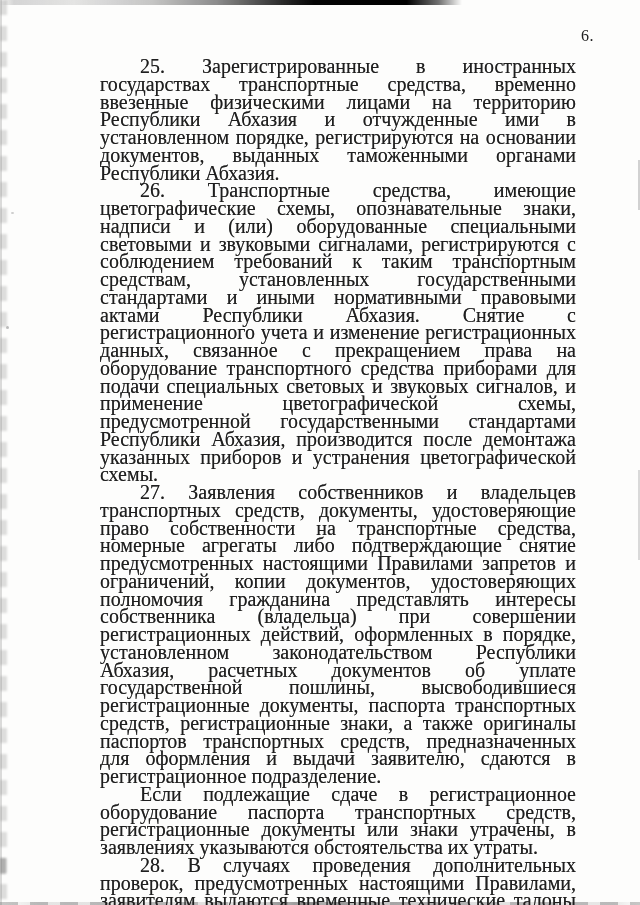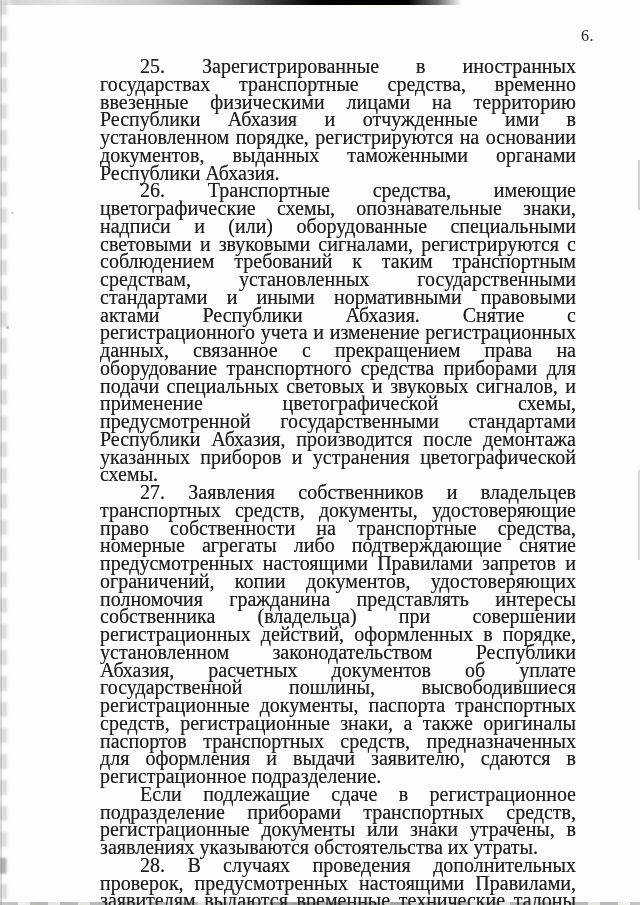--- a/index.html
+++ b/index.html
@@ -140,17 +140,17 @@
   <div class="speck-b"></div>
   <div class="edge-right-a"></div>
   <div class="edge-right-b"></div>
 
   <div class="page-number">6.</div>
 
   <div class="text-block">
     <p>25. Зарегистрированные в иностранных государствах транспортные средства, временно ввезенные физическими лицами на территорию Республики Абхазия и отчужденные ими в установленном порядке, регистрируются на основании документов, выданных таможенными органами Республики Абхазия.</p>
     <p>26. Транспортные средства, имеющие цветографические схемы, опознавательные знаки, надписи и (или) оборудованные специальными световыми и звуковыми сигналами, регистрируются с соблюдением требований к таким транспортным средствам, установленных государственными стандартами и иными нормативными правовыми актами Республики Абхазия. Снятие с регистрационного учета и изменение регистрационных данных, связанное с прекращением права на оборудование транспортного средства приборами для подачи специальных световых и звуковых сигналов, и применение цветографической схемы, предусмотренной государственными стандартами Республики Абхазия, производится после демонтажа указанных приборов и устранения цветографической схемы.</p>
     <p>27. Заявления собственников и владельцев транспортных средств, документы, удостоверяющие право собственности на транспортные средства, номерные агрегаты либо подтверждающие снятие предусмотренных настоящими Правилами запретов и ограничений, копии документов, удостоверяющих полномочия гражданина представлять интересы собственника (владельца) при совершении регистрационных действий, оформленных в порядке, установленном законодательством Республики Абхазия, расчетных документов об уплате государственной пошлины, высвободившиеся регистрационные документы, паспорта транспортных средств, регистрационные знаки, а также оригиналы паспортов транспортных средств, предназначенных для оформления и выдачи заявителю, сдаются в регистрационное подразделение.</p>
-    <p>Если подлежащие сдаче в регистрационное подразделение приборами транспортных средств, регистрационные документы или знаки утрачены, в заявлениях указываются обстоятельства их утраты.</p>
+    <p>Если подлежащие сдаче в регистрационное оборудование паспорта транспортных средств, регистрационные документы или знаки утрачены, в заявлениях указываются обстоятельства их утраты.</p>
     <p>28. В случаях проведения дополнительных проверок, предусмотренных настоящими Правилами, заявителям выдаются временные технические талоны на транспортные средства и регистрационные знаки, соответствующие государственным стандартам Республики Абхазия, в порядке, установленном нормативными правовыми актами Министерства внутренних дел Республики Абхазия.</p>
   </div>
 
 </div>
 
 </body></html>

